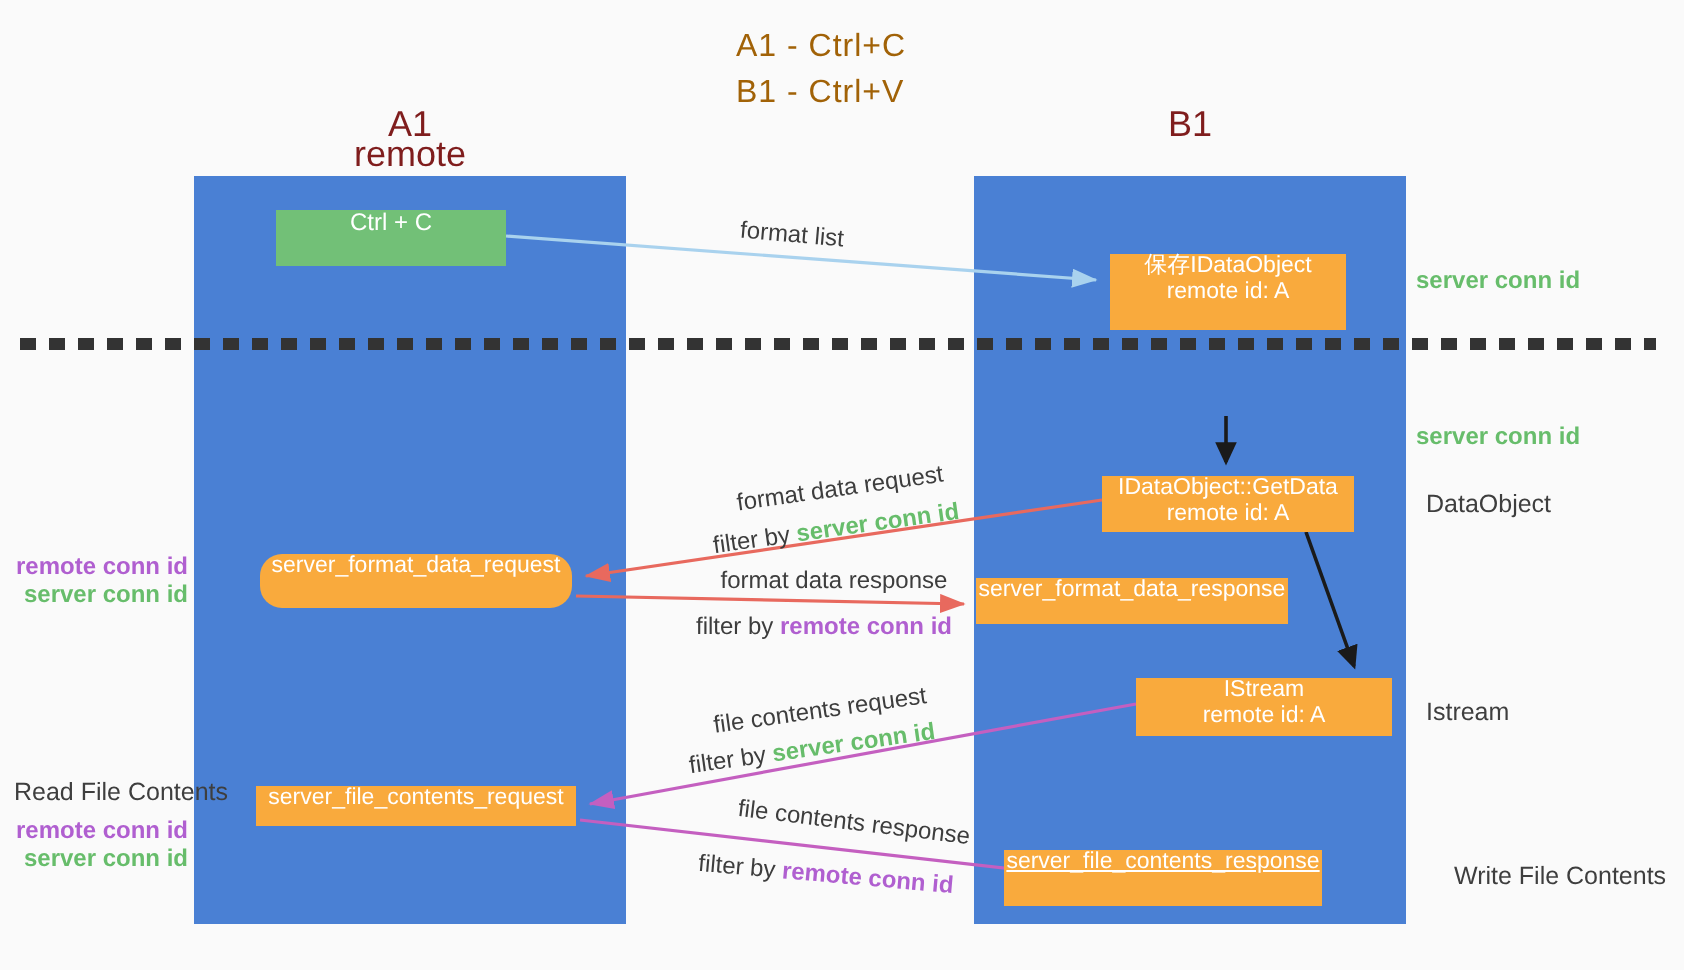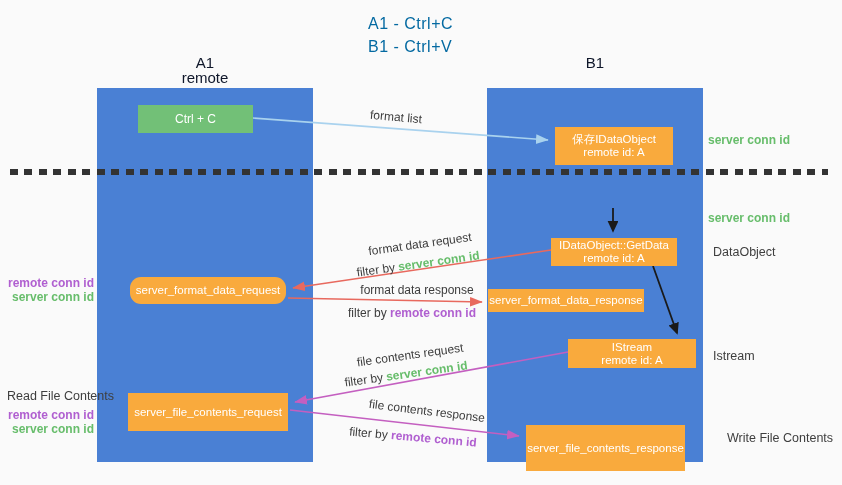--- a/index.html
+++ b/index.html
@@ -12,33 +12,33 @@
     --arrow-red:#e8695e;
     --arrow-magenta:#c45fc0;
     --arrow-black:#1a1a1a;
     --ink:#3d3d3d;
   }
   *{margin:0;padding:0;box-sizing:border-box;}
   html,body{background:#fafafa;}
   body{font-family:"Liberation Sans",sans-serif;color:var(--ink);}
   .stage{position:relative;width:842px;height:485px;background:#fafafa;overflow:hidden;}
 
-  .title{position:absolute;left:368px;top:12px;font-size:16px;line-height:23px;color:#0369a1;letter-spacing:.5px;}
+  .title{position:absolute;left:368px;top:12px;font-size:16px;line-height:23px;color:#a16207;letter-spacing:.5px;}
 
   .lane{position:absolute;top:88px;width:216px;height:374px;background:var(--lane-blue);}
   .lane-left{left:97px;}
   .lane-right{left:487px;}
-  .lane-header{position:absolute;top:55px;width:216px;text-align:center;font-size:15px;line-height:15px;color:#0f172a;}
+  .lane-header{position:absolute;top:55px;width:216px;text-align:center;font-size:18px;line-height:15px;color:#7f1d1d;}
   .lane-header.lh-left{left:97px;}
   .lane-header.lh-right{left:487px;}
 
   .divider{position:absolute;left:10px;top:169px;width:818px;height:6px;
     background:repeating-linear-gradient(90deg,#333 0 8px,transparent 8px 14.5px);}
 
-  .box{position:absolute;display:flex;flex-direction:column;align-items:center;justify-content:center;
+  .box{position:absolute;display:flex;flex-direction:column;align-items:center;
     color:#fff;text-align:center;font-size:11.5px;line-height:13px;white-space:nowrap;}
   .box.green{background:var(--box-green);font-size:12px;}
   .box.orange{background:var(--box-orange);}
 
   .flabel{position:absolute;font-size:12px;color:var(--ink);white-space:nowrap;
     transform:translate(-50%,-50%) rotate(var(--r,0deg));}
   .id-green{color:var(--label-green);font-weight:700;}
   .id-purple{color:var(--label-purple);font-weight:700;}
 
   .side{position:absolute;font-size:12px;white-space:nowrap;}
@@ -119,25 +119,25 @@
 
   <div class="box orange" style="left:488px;top:289px;width:156px;height:23px;">
     <div>server_format_data_response</div>
   </div>
 
   <div class="box orange" style="left:568px;top:339px;width:128px;height:29px;">
     <div>IStream</div>
     <div>remote id: A</div>
   </div>
 
-  <div class="box orange" style="left:128px;top:393px;width:160px;height:38px;">
+  <div class="box orange" style="left:128px;top:393px;width:160px;height:20px;">
     <div>server_file_contents_request</div>
   </div>
 
-  <div class="box orange" style="left:526px;top:425px;width:159px;height:46px;">
+  <div class="box orange" style="left:502px;top:425px;width:159px;height:28px;text-decoration:underline;">
     <div>server_file_contents_response</div>
   </div>
 
   <div class="flabel" style="left:396px;top:117px;--r:5deg;">format list</div>
 
   <div class="flabel" style="left:420px;top:244px;--r:-8deg;">format data request</div>
   <div class="flabel" style="left:418px;top:264px;--r:-8deg;">
     <span>filter by </span><span class="id-green">server conn id</span>
   </div>
 

